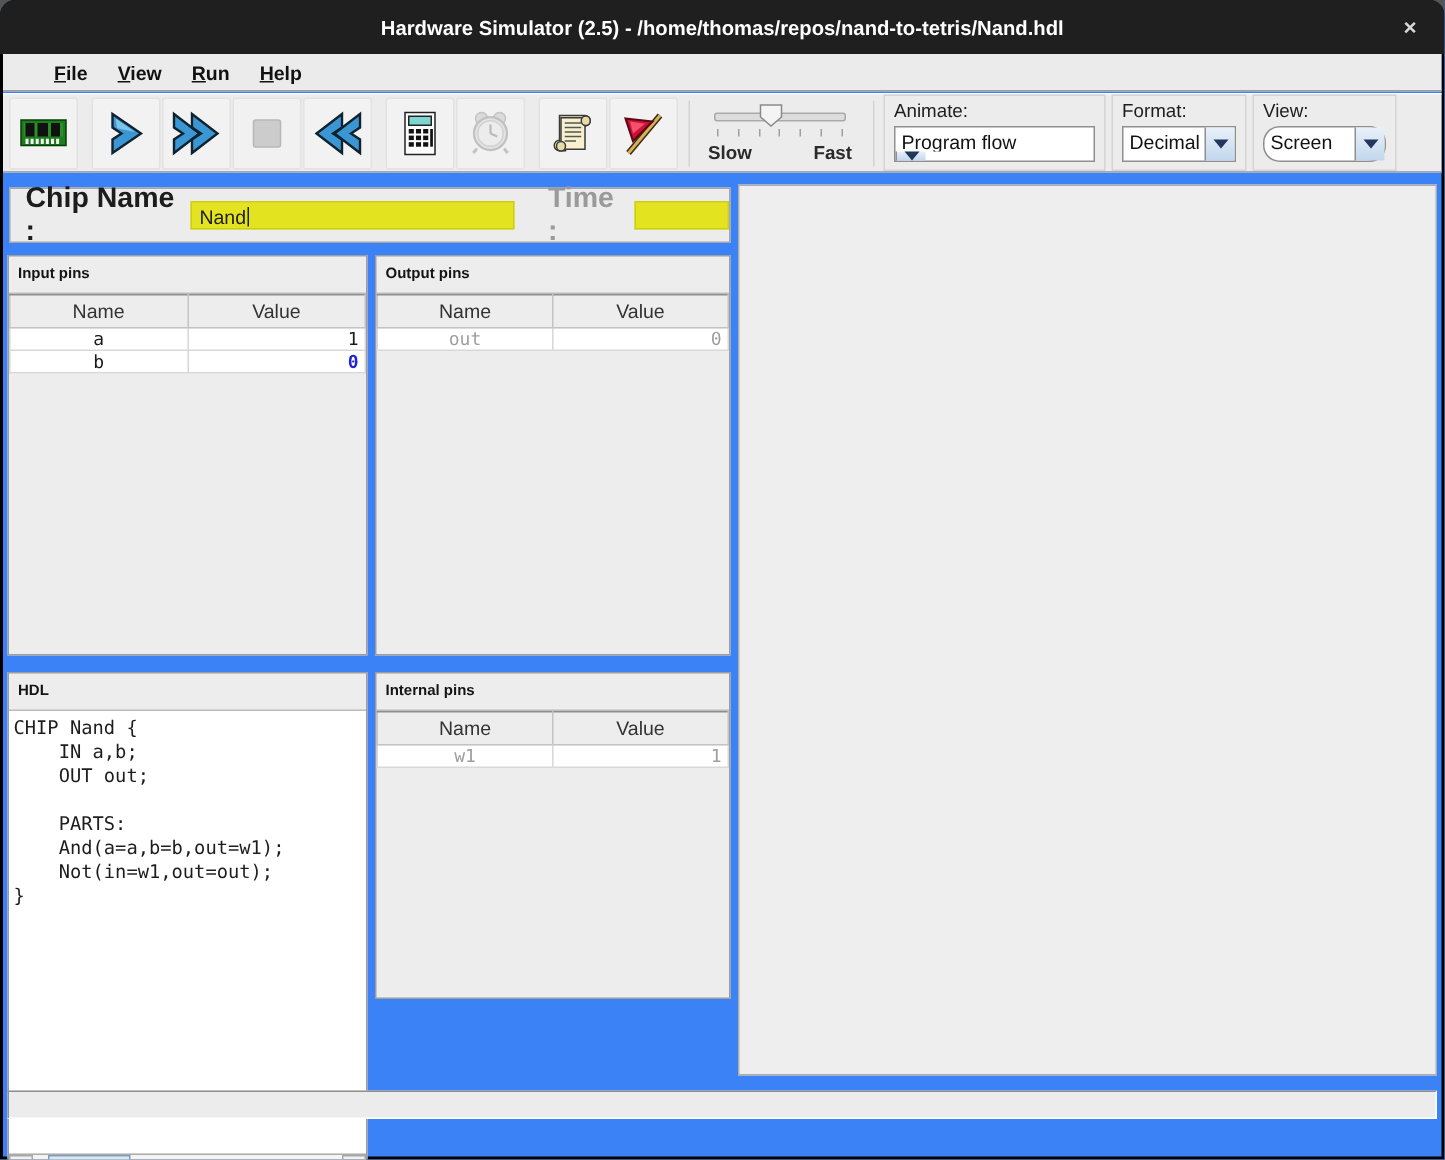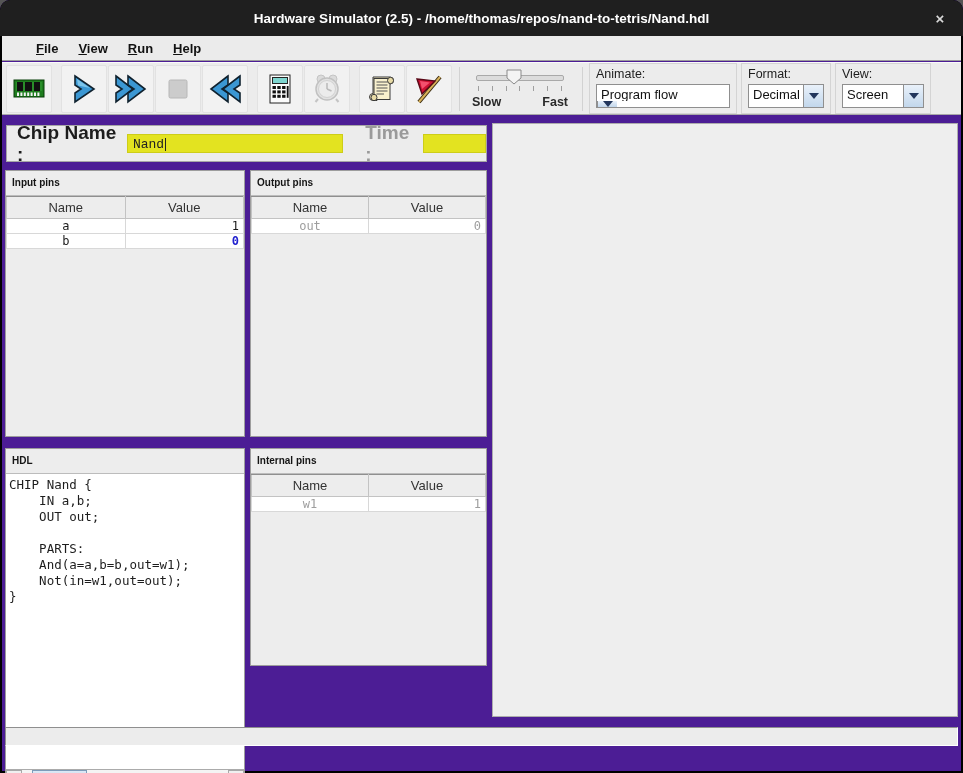--- a/index.html
+++ b/index.html
@@ -1,18 +1,18 @@
 <!DOCTYPE html>
 <html><head>
 <meta charset="utf-8">
 <style>
   html,body{margin:0;padding:0;background:#555;}
   .window{
     position:relative;width:963px;height:773px;margin:0 auto;
-    background:#4c1d95;
+    background:#3b82f6;
     font-family:"Liberation Sans","DejaVu Sans",sans-serif;
     box-shadow:inset 0 0 0 2px #000;
     border-radius:10px 10px 0 0;
     overflow:hidden;
   }
   
   .titlebar{
     position:absolute;left:0;top:0;width:100%;height:36px;
     background:#1f1f1f;border-radius:10px 10px 0 0;
     display:flex;align-items:center;justify-content:center;
@@ -67,35 +67,35 @@
     width:19px;border-left:1px solid #8f8f8f;
     background:linear-gradient(#e9f1fa,#c2d7ec);
     display:flex;align-items:center;justify-content:center;
   }
   .combo .combo-arrow i{
     width:0;height:0;border-left:5px solid transparent;border-right:5px solid transparent;
     border-top:6px solid #22365c;display:block;
   }
   .combo.animate{width:132px;flex-direction:column;}
   .combo.format{width:74px;}
-  .combo.view{width:80px;}
+  .combo.view{width:80px;border-radius:11px;}
   
   .chip-header{
     position:absolute;left:6px;top:125px;width:481px;height:37px;
     border:1px solid #a6a6a6;background:#ececec;box-sizing:border-box;
     display:flex;align-items:center;
   }
   .chip-header .lbl{font-size:19px;font-weight:bold;color:#1c1c1c;margin-left:10px;}
   .chip-header .lbl.dim{color:#9a9a9a;margin-left:22px;}
   .yellow-field{
     background:#e3e320;border:1px solid #cdcd18;height:19px;box-sizing:border-box;
     font-size:13px;color:#222;padding:1px 4px 0 5px;margin-left:6px;
     display:flex;align-items:center;
   }
-  .yellow-field.name{width:230px;font-family:Liberation Mono, monospace;}
+  .yellow-field.name{width:230px;}
   .yellow-field.time{width:66px;}
   .caret{display:inline-block;width:1px;height:13px;background:#222;margin-left:1px;}
   
   .panel{
     position:absolute;border:1px solid #9d9d9d;background:#ededed;box-sizing:border-box;
   }
   .panel-title{
     height:24px;line-height:24px;padding-left:6px;
     font-size:10px;font-weight:bold;color:#151515;
     border-bottom:1px solid #bcbcbc;

